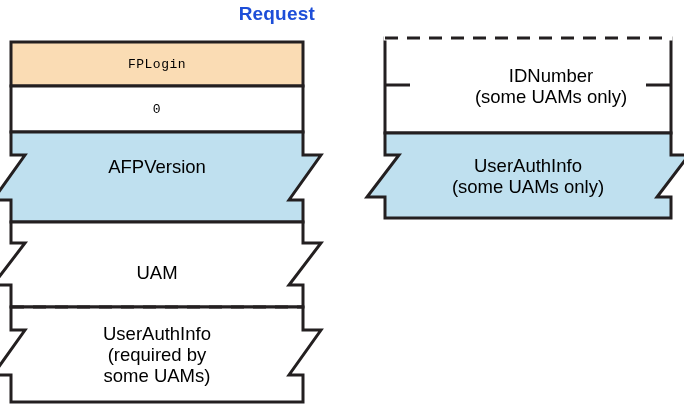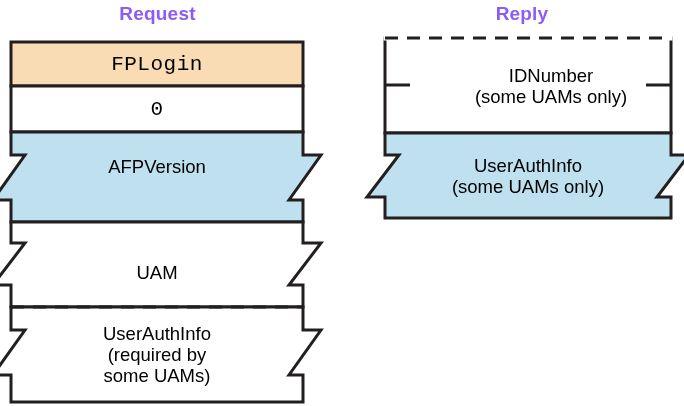--- a/index.html
+++ b/index.html
@@ -17,22 +17,22 @@
   #diagram-root {
     position: absolute;
     inset: 0;
     width: 684px;
     height: 406px;
   }
   .col-title {
     position: absolute;
     font-size: 19px;
     font-weight: bold;
-    color: #8b5cf6;
-    text-align: center;
+    color: #1d4ed8;
+    text-align: right;
     letter-spacing: 0.2px;
     white-space: nowrap;
   }
   #title-request { left: 0px;   top: 3px;  width: 315px; }
   #title-reply   { left: 372px; top: 3px;  width: 300px; }
 
   .packet-svg {
     position: absolute;
     left: 0;
     top: 0;
@@ -48,21 +48,21 @@
     font-size: 18.5px;
     line-height: 21px;
     white-space: pre-line;
     display: flex;
     align-items: center;
     justify-content: center;
     flex-direction: column;
   }
   .field-label.mono {
     font-family: "Liberation Mono", "DejaVu Sans Mono", monospace;
-    font-size: 21px;
+    font-size: 13px;
     letter-spacing: 0.5px;
   }
 
   
   #lbl-req-fplogin      { left: 11px; top: 42px;  width: 292px; height: 44px; }
   #lbl-req-zero         { left: 11px; top: 86px;  width: 292px; height: 46px; }
   #lbl-req-afpversion   { left: 11px; top: 132px; width: 292px; height: 68px; }
   #lbl-req-uam          { left: 11px; top: 222px; width: 292px; height: 100px; }
   #lbl-req-userauthinfo { left: 11px; top: 307px; width: 292px; height: 95px; }
 
@@ -70,21 +70,20 @@
   #lbl-rep-idnumber     { left: 385px; top: 38px;  width: 332px; height: 95px; }
   #lbl-rep-userauthinfo { left: 385px; top: 133px; width: 286px; height: 85px; }
 </style>
 </head>
 <body>
 
 <div id="diagram-root">
 
   <div class="col-title" id="title-request">Request</div>
 
-  <div class="col-title" id="title-reply">Reply</div>
 
   <svg class="packet-svg" viewBox="0 0 684 406">
 
     <rect x="11" y="42" width="292" height="44" fill="#fadcb4" stroke="#231f20" stroke-width="3"></rect>
 
     <rect x="11" y="86" width="292" height="46" fill="#ffffff" stroke="#231f20" stroke-width="3"></rect>
 
     <path d="M 11,132 L 303,132
              L 303,155 L 321,155 L 289,200 L 303,200 L 303,222
              L 11,222

